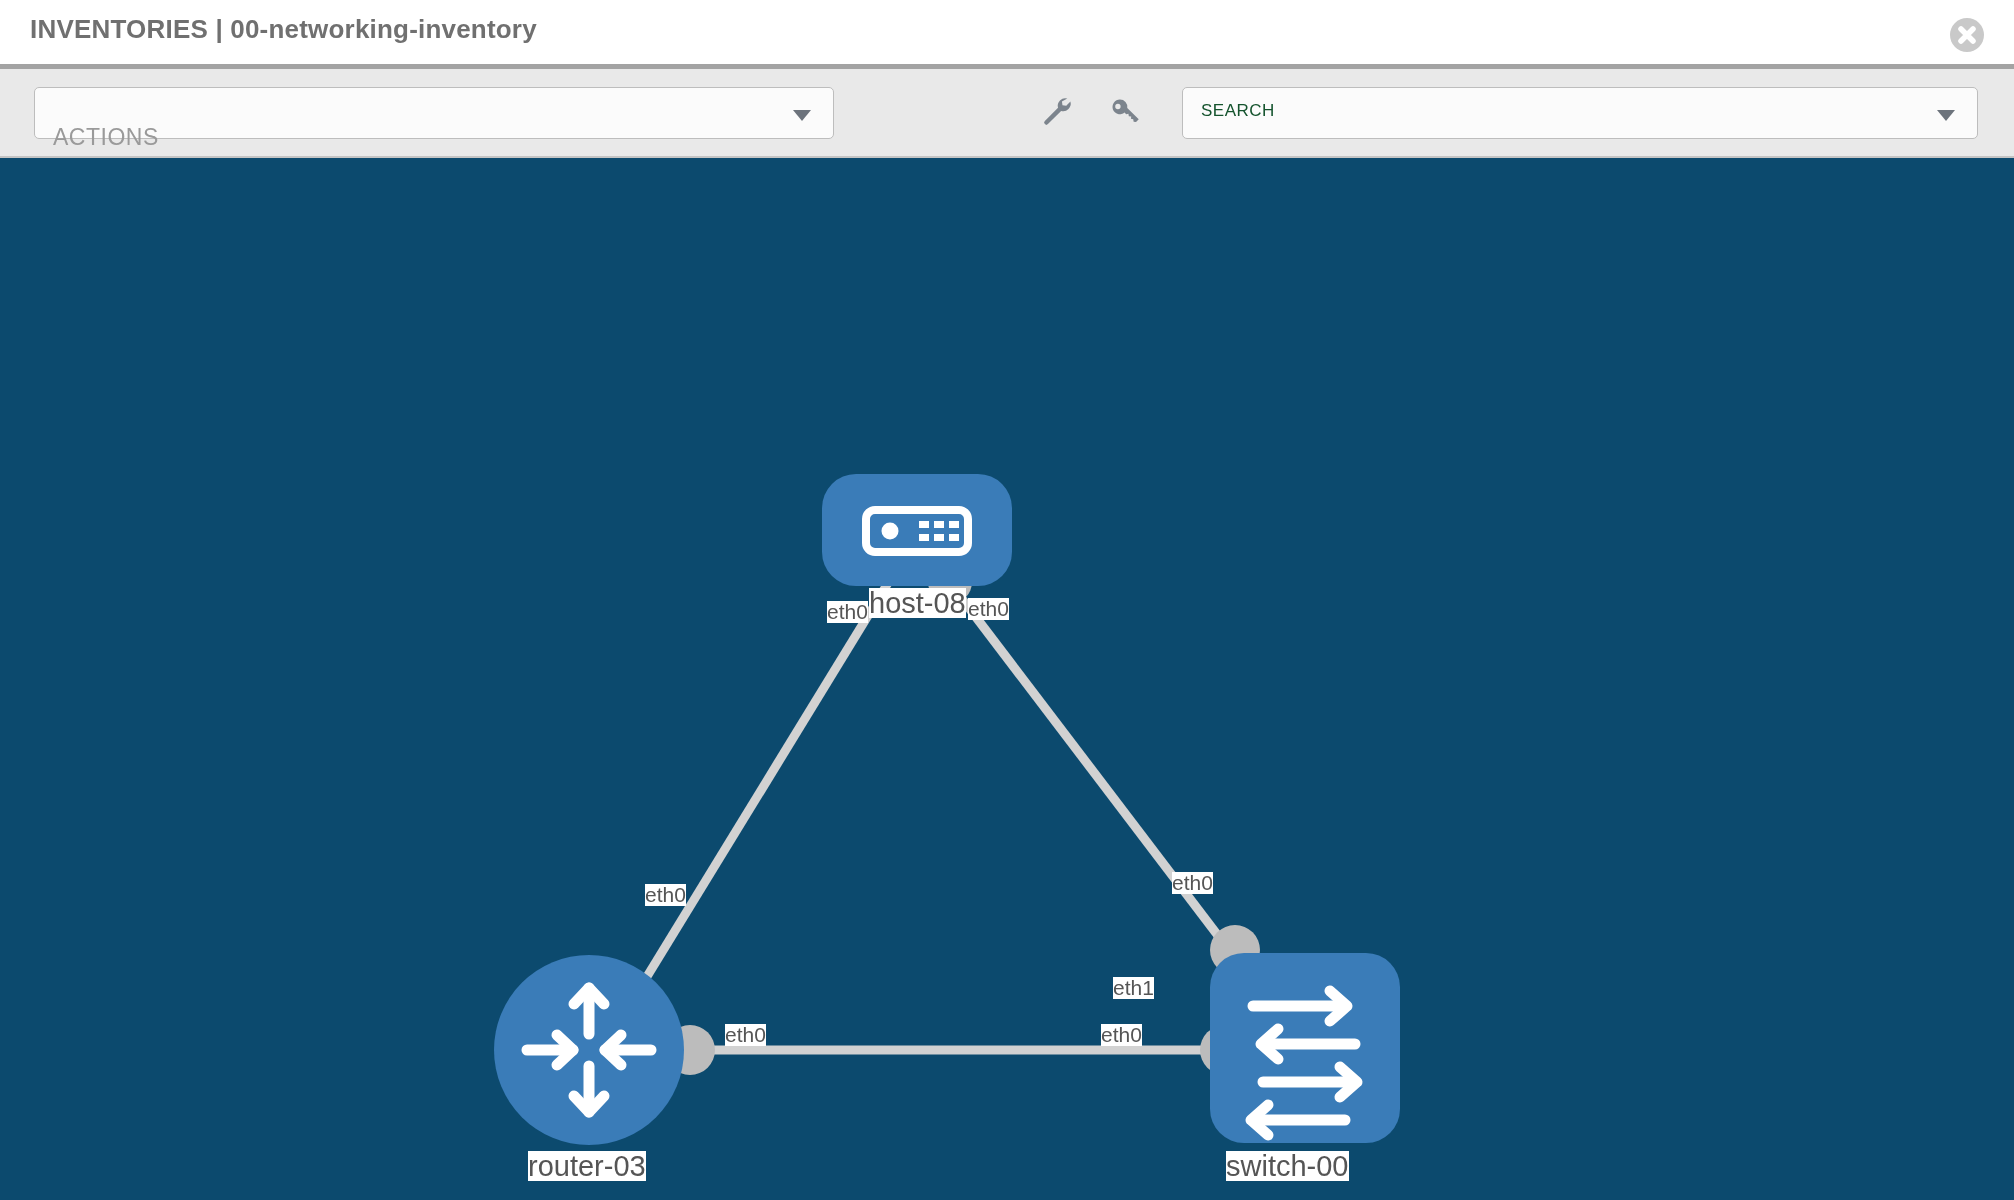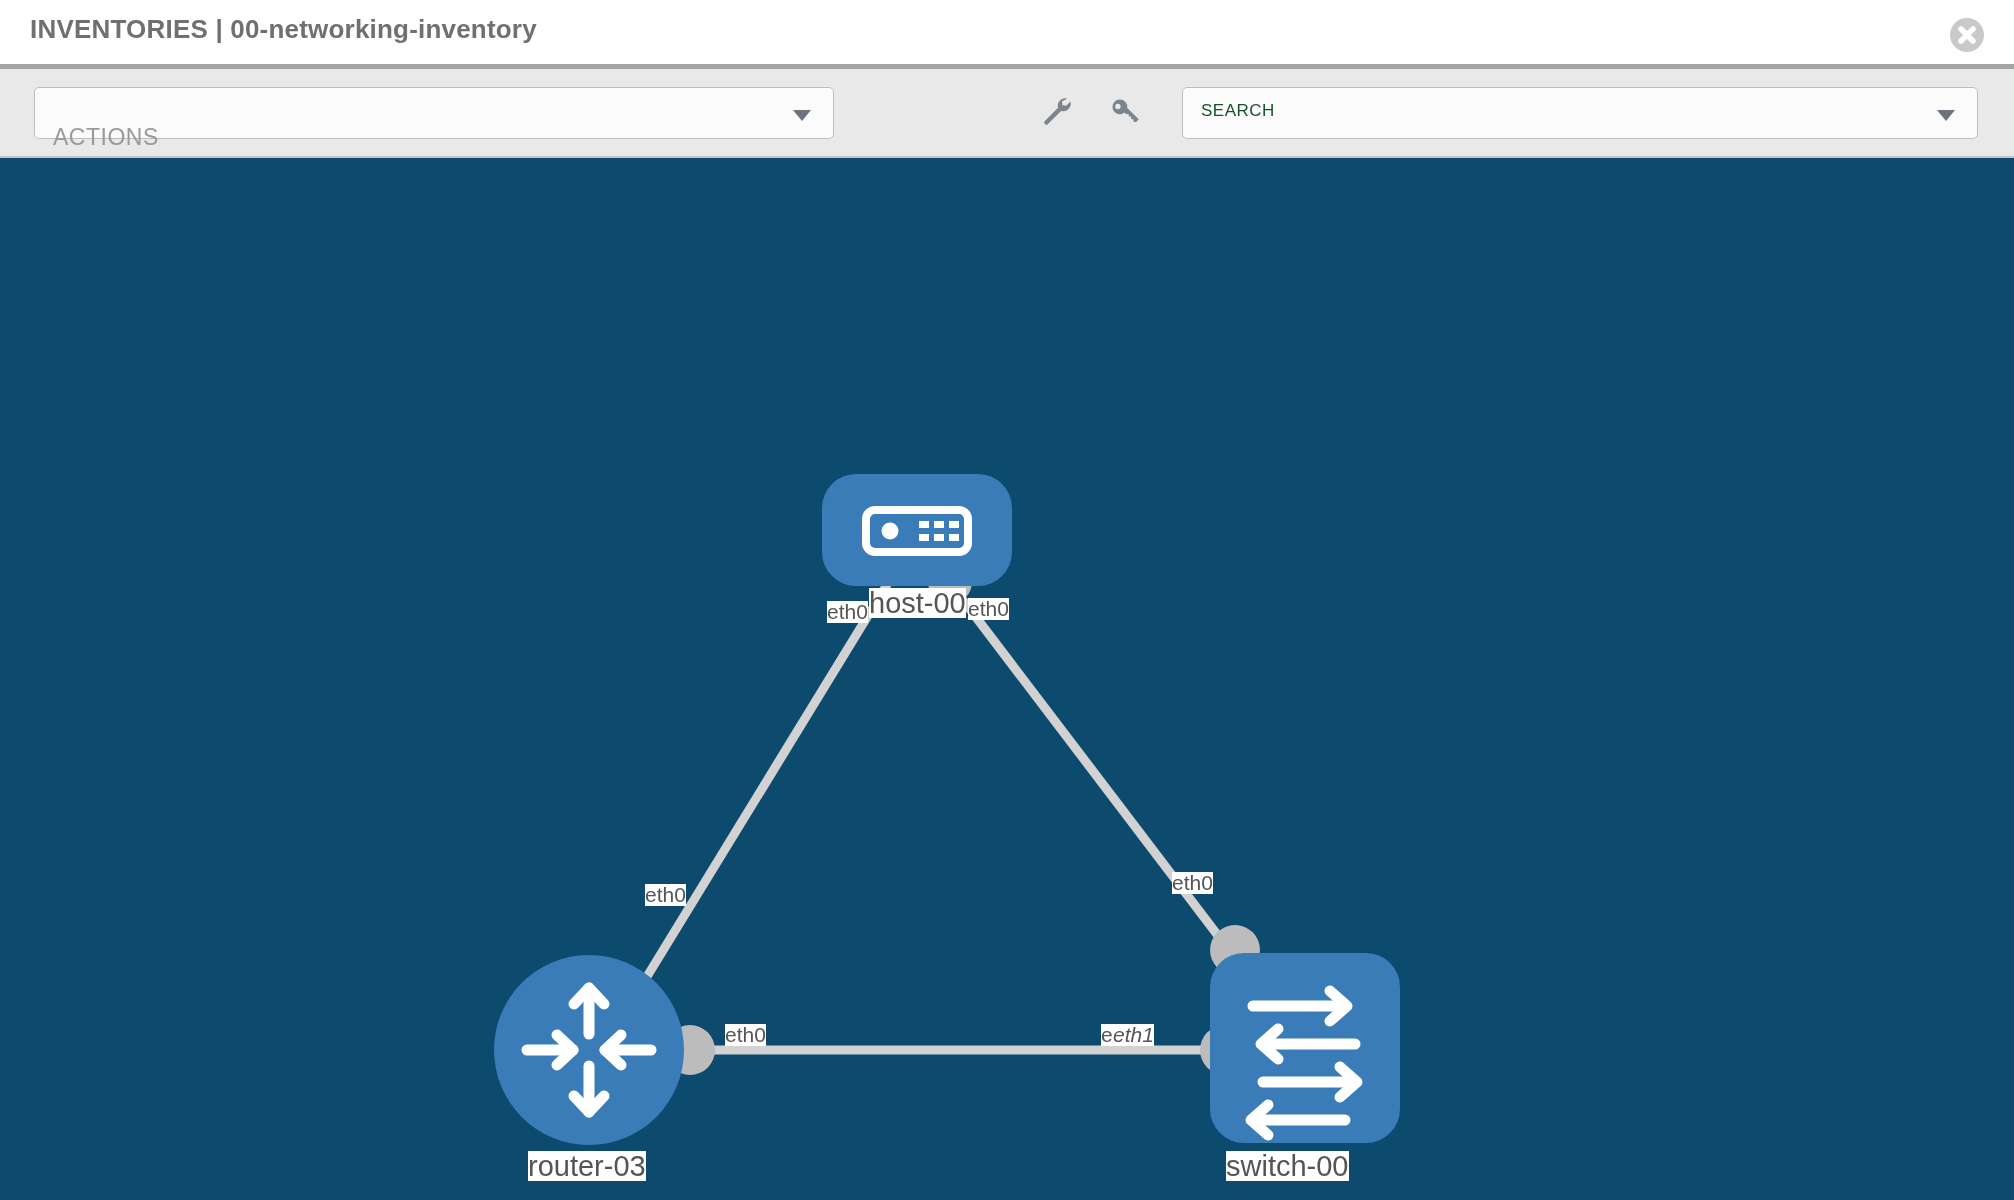--- a/index.html
+++ b/index.html
@@ -230,20 +230,20 @@
         </g>
       </g>
     </svg>
 
     <div class="nlabel small" style="left:827px; top:443px;">eth0</div>
     <div class="nlabel small" style="left:968px; top:440px;">eth0</div>
     <div class="nlabel small" style="left:645px; top:726px;">eth0</div>
     <div class="nlabel small" style="left:1172px; top:714px;">eth0</div>
     <div class="nlabel small" style="left:725px; top:866px;">eth0</div>
     <div class="nlabel small" style="left:1101px; top:866px;">eth0</div>
-    <div class="nlabel small" style="left:1113px; top:866px;font-style:italic;">eth1</div>
-
-    <div class="nlabel big" style="left:869px; top:430px;">host-00</div>
+    <div class="nlabel small" style="left:1113px; top:819px;">eth1</div>
+
+    <div class="nlabel big" style="left:869px; top:430px;">host-08</div>
     <div class="nlabel big" style="left:528px; top:993px;">router-03</div>
     <div class="nlabel big" style="left:1226px; top:993px;">switch-00</div>
 
   </div>
 </div>
 
 </body></html>

